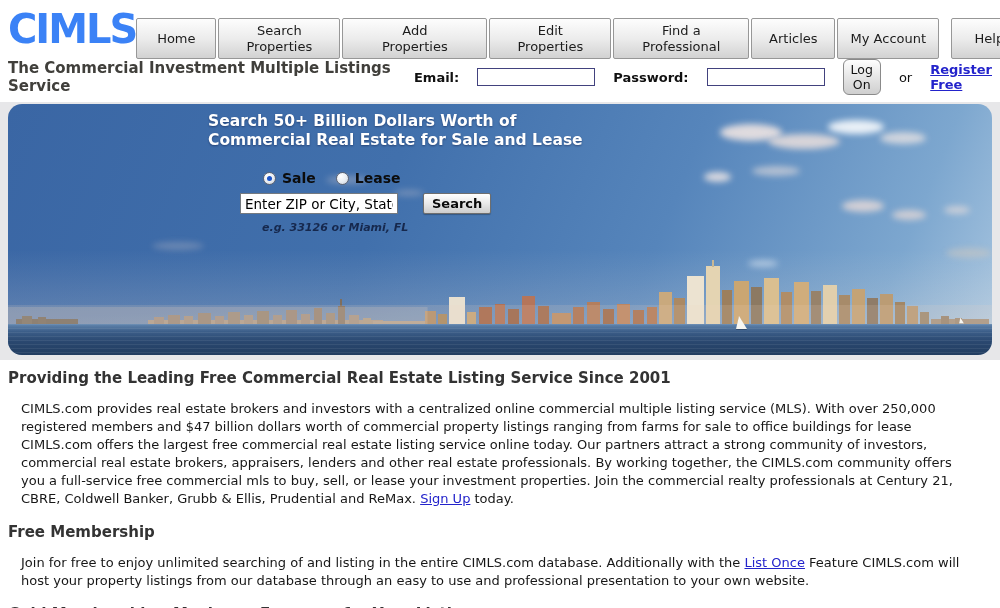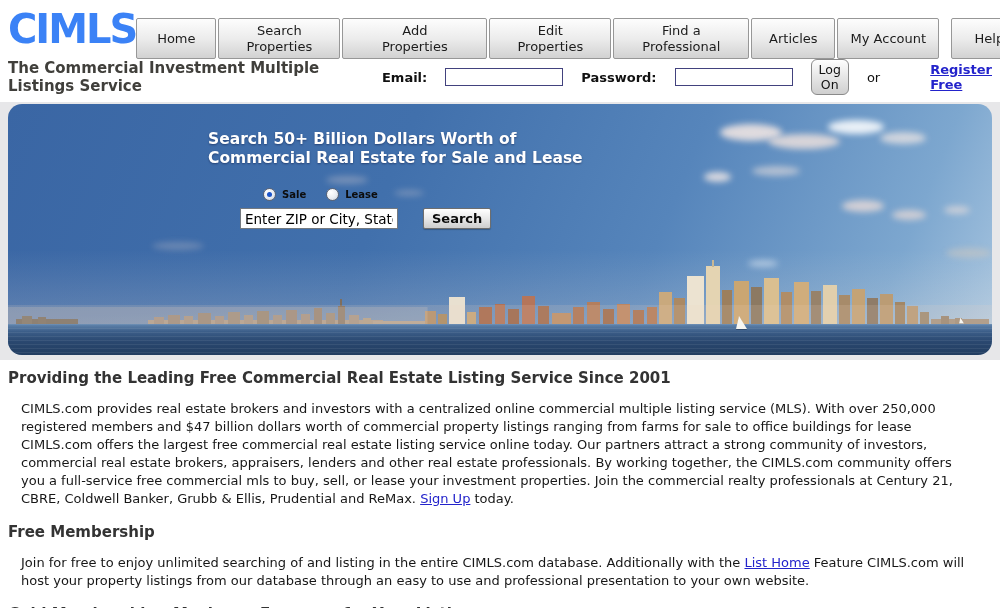--- a/index.html
+++ b/index.html
@@ -33,21 +33,21 @@
   .subbar { display:flex; justify-content:space-between; align-items:center; padding:5px 8px 7px; }
   .tagline { font-weight:bold; font-size:15px; color:#403f3b; }
   .login { display:flex; align-items:center; gap:18px; font-size:13px; color:#111;justify-content:center; }
   .login .lbl { font-weight:bold; }
   .login-input { width:118px; height:18px; border:1px solid #42427e; font-size:12px; padding:0 3px; background:#fff; }
   .logon-btn {
     font-size:12.5px; color:#111; padding:2px 7px; cursor:pointer; font-family:inherit;
     background:linear-gradient(#fefefe,#e6e6e6 50%,#cfcfcf);
     border:1px solid #8a8a8a; border-radius:6px;
   }
-  .register-link { color:#2323cb; font-weight:bold; text-decoration:underline; cursor:pointer;margin-left:32px; }
+  .register-link { color:#2323cb; font-weight:bold; text-decoration:underline; cursor:pointer; }
 
   
   .hero-band { background:#e7e7e9; padding:2px 8px 5px; }
   .hero {
     position:relative; height:251px; border-radius:14px; overflow:hidden;
     background-image:
       linear-gradient(to bottom, rgba(255,250,242,0) 58%, rgba(250,235,220,.22) 90%, rgba(252,240,226,.38) 100%),
       linear-gradient(112deg, #3a66a4 0%, #4170ac 38%, #5685bb 65%, #7da7cf 88%, #a9c6e0 100%);
   }
   .cloud { position:absolute; border-radius:50%; background:#fff; filter:blur(3px); }
@@ -58,23 +58,23 @@
       repeating-linear-gradient(to bottom, rgba(255,255,255,0.07) 0 1px, rgba(0,0,0,0) 1px 4px),
       linear-gradient(to bottom,#6286ae 0,#3b5d88 25%,#2a4870 55%,#223d60 100%);
   }
   .sail {
     position:absolute; bottom:26px; left:728px; width:0; height:0;
     border-left:3px solid transparent; border-right:8px solid transparent;
     border-bottom:13px solid #f7f6f1; filter:drop-shadow(0 1px 0 rgba(20,30,50,.4));
   }
   .sail.small { left:948px; bottom:28px; transform:scale(.45); }
 
-  .hero-form { position:absolute; left:200px; top:26px; }
+  .hero-form { position:absolute; left:200px; top:8px; }
   .hero-title { color:#fff; font-weight:bold; font-size:15.5px; line-height:19px; text-shadow:0 1px 2px rgba(8,18,58,.45); }
-  .radio-row { margin:20px 0 0 55px; display:flex; align-items:center; font-size:10px; font-weight:bold; color:#0c0c0c;text-align:center; }
+  .radio-row { margin:20px 0 0 55px; display:flex; align-items:center; font-size:14px; font-weight:bold; color:#0c0c0c;text-align:center; }
   .radio {
     width:13px; height:13px; border-radius:50%; margin-right:6px; cursor:pointer;
     background:radial-gradient(circle at 35% 30%, #ffffff 0%, #e9edf2 55%, #c2c9d4 100%);
     border:1px solid #5f6573; display:inline-flex; align-items:center; justify-content:center;
   }
   .radio .dot { width:5px; height:5px; border-radius:50%; background:#1d55c8; }
   .radio.lease { margin-left:20px; }
   .search-row { margin:7px 0 0 32px; display:flex; align-items:center; gap:25px; }
   .loc-input { width:158px; height:21px; border:1px solid #74797f; font-size:13.5px; color:#000; padding:0 4px; font-family:inherit; }
   .search-btn {
@@ -226,26 +226,27 @@
             <span class="dot"></span>
           </span>
         <span>Sale</span>
         <span class="radio lease"></span>
         <span>Lease</span>
       </div>
       <div class="search-row">
         <input class="loc-input" type="text" value="Enter ZIP or City, State" style="">
         <button class="search-btn">Search</button>
       </div>
+      <div class="hint">e.g. 33126 or Miami, FL</div>
     </div>
   </div>
 </div>
 
 <main>
   <h2 class="sec-heading first">Providing the Leading Free Commercial Real Estate Listing Service Since 2001</h2>
   <p class="sec-text"><span>CIMLS.com provides real estate brokers and investors with a centralized online commercial multiple listing service (MLS). With over 250,000 registered members and $47 billion dollars worth of commercial property listings ranging from farms for sale to office buildings for lease CIMLS.com offers the largest free commercial real estate listing service online today. Our partners attract a strong community of investors, commercial real estate brokers, appraisers, lenders and other real estate professionals. By working together, the CIMLS.com community offers you a full-service free commercial mls to buy, sell, or lease your investment properties. Join the commercial realty professionals at Century 21, CBRE, Coldwell Banker, Grubb &amp; Ellis, Prudential and ReMax. </span><a>Sign Up</a><span> today.</span></p>
 
   <h2 class="sec-heading">Free Membership</h2>
-  <p class="sec-text"><span>Join for free to enjoy unlimited searching of and listing in the entire CIMLS.com database. Additionally with the </span><a>List Home</a><span> Feature CIMLS.com will host your property listings from our database through an easy to use and professional presentation to your own website.</span></p>
+  <p class="sec-text"><span>Join for free to enjoy unlimited searching of and listing in the entire CIMLS.com database. Additionally with the </span><a>List Once</a><span> Feature CIMLS.com will host your property listings from our database through an easy to use and professional presentation to your own website.</span></p>
 
   <h2 class="sec-heading">Gold Membership - Maximum Exposure for Your Listings</h2>
   <p class="sec-text"><span>For only $20/month CIMLS.com Gold Member commercial properties are listed first in user searches, appear in the CIMLS.com Professional Directory and can upload additional images and attachments to all of their listings. To learn more visit the </span></p>
 </main>
 
 </body></html>

